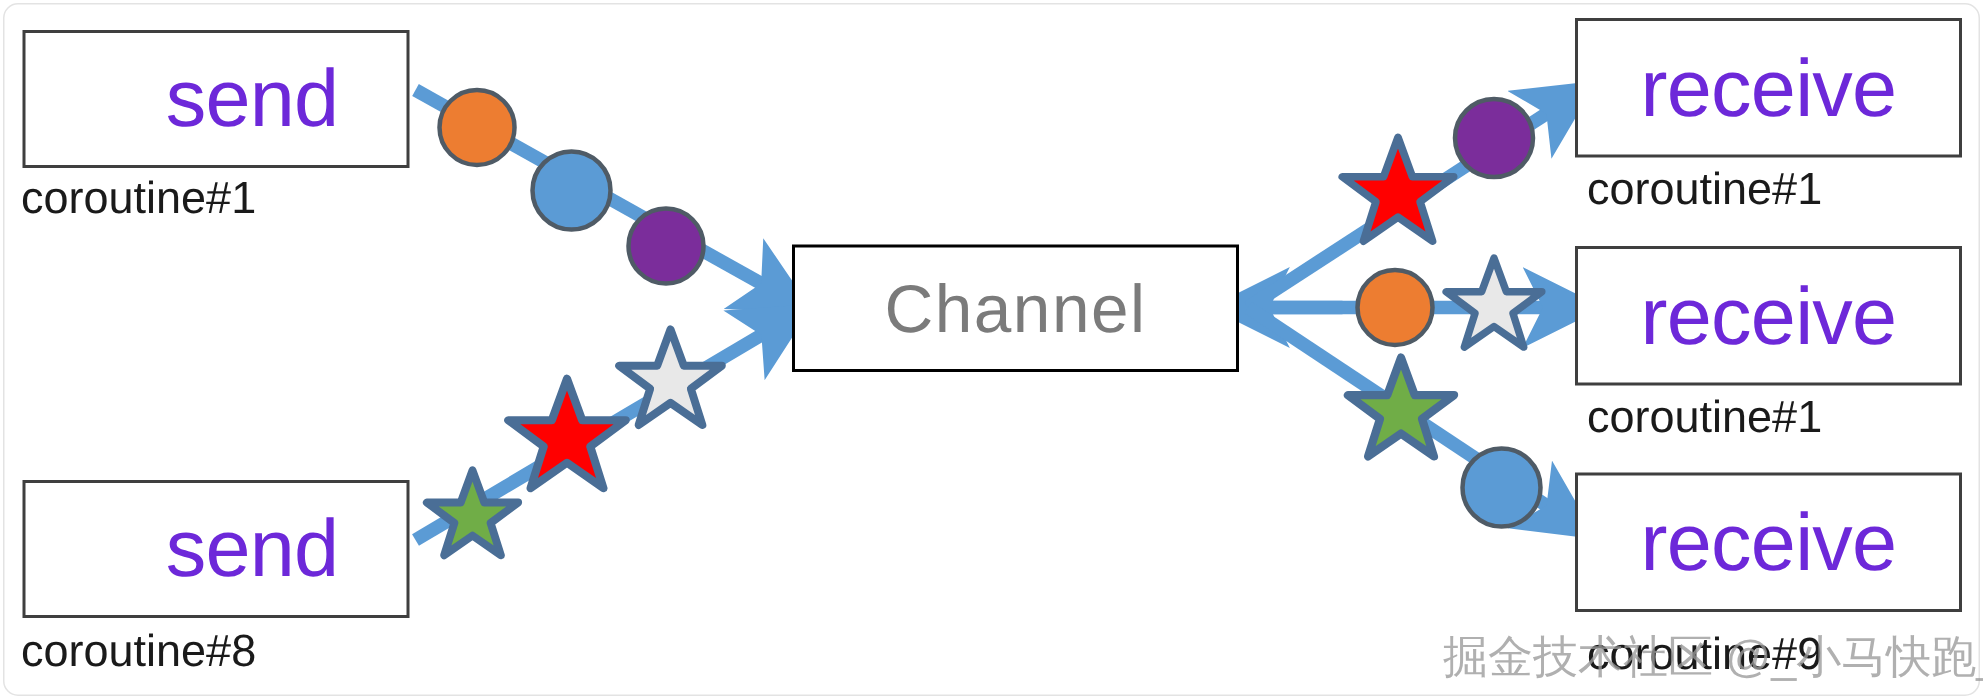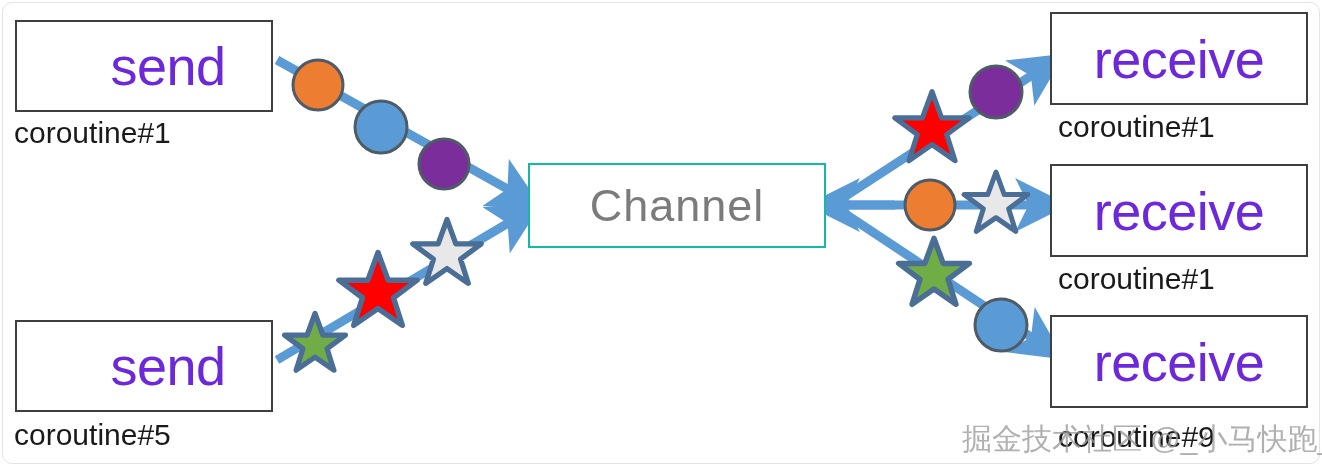--- a/index.html
+++ b/index.html
@@ -53,21 +53,21 @@
     line-height: 1;
     letter-spacing: -0.5px;
     white-space: nowrap;
   }
   .send-box .node-label { padding-left: 48px; }
 
   .channel-box {
     position: absolute;
     box-sizing: border-box;
     background: #ffffff;
-    border: 2px solid #14b8a6;
+    border: 2px solid #000000;
     display: flex;
     align-items: center;
     justify-content: center;
   }
   .channel-box .node-label {
     font-size: 45px;
     color: #7b7b7b;
     letter-spacing: 1px;
     white-space: nowrap;
   }
@@ -160,21 +160,21 @@
   </svg>
 
   <div class="node-box send-box" style="left:15px; top:20px; width:258px; height:92px;">
     <span class="node-label">send</span>
   </div>
   <div class="caption" style="left:14px; top:118px;">coroutine#1</div>
 
   <div class="node-box send-box" style="left:15px; top:320px; width:258px; height:92px;">
     <span class="node-label">send</span>
   </div>
-  <div class="caption" style="left:14px; top:420px;">coroutine#5</div>
+  <div class="caption" style="left:14px; top:420px;">coroutine#8</div>
 
   <div class="channel-box" style="left:528px; top:163px; width:298px; height:85px;">
     <span class="node-label">Channel</span>
   </div>
 
   <div class="node-box" style="left:1050px; top:12px; width:258px; height:93px;">
     <span class="node-label">receive</span>
   </div>
   <div class="caption" style="left:1058px; top:112px;">coroutine#1</div>
 

